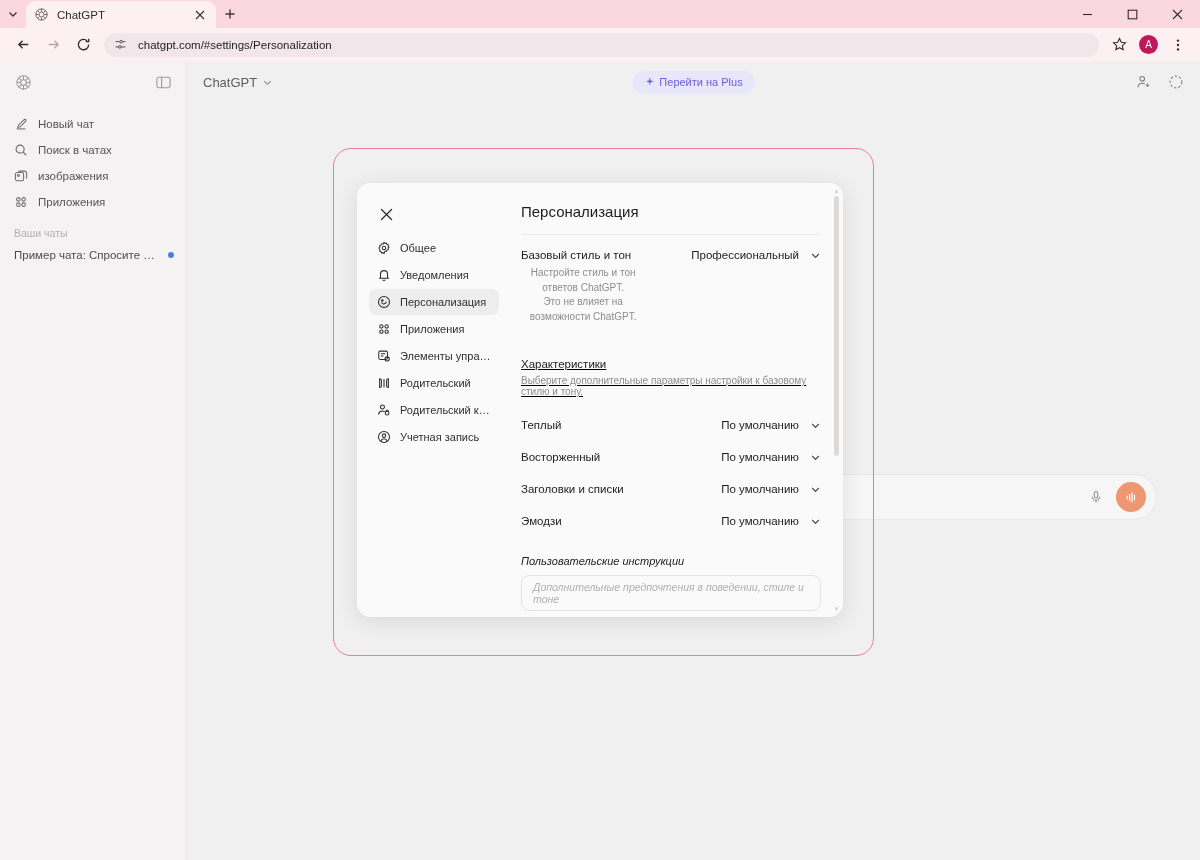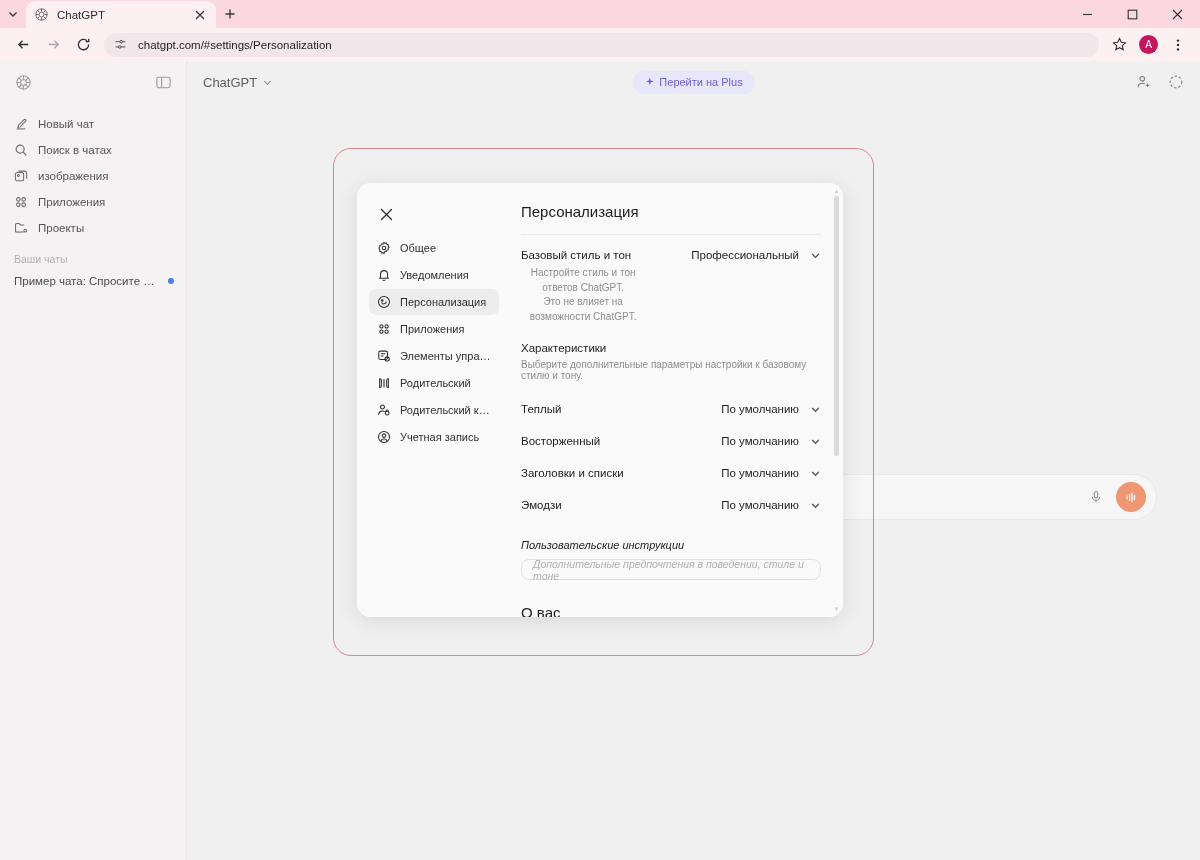--- a/index.html
+++ b/index.html
@@ -164,21 +164,21 @@
   .block-desc { font-size: 10px; color: #8e8c8c; margin-top: 5px; }
 
   .char-row {
     display: flex; align-items: center; justify-content: space-between;
     height: 32px;
   }
   .char-label { font-size: 11.5px; color: #1d1d1d; }
 
   .instr-label { font-size: 11px; color: #1d1d1d; margin-bottom: 8px; }
   .instr-input {
-    height: 21px; border: 1px solid #e4e2e2; border-radius: 8px;
+    height: 36px; border: 1px solid #e4e2e2; border-radius: 8px;
     background: #fbfafa; display: flex; align-items: center; padding: 0 11px;
     font-size: 10.5px; color: #b0aeae;
   }
   .about-title { font-size: 15px; color: #1d1d1d; margin-top: 24px; margin-bottom: 12px; }
 
   
   .modal-scrollbar {
     position: absolute; right: 3px; top: 5px; width: 7px; bottom: 5px;
     display: flex; flex-direction: column; align-items: center;
   }
@@ -331,30 +331,20 @@
       <div class="sb-item">
         <span class="ic">
           <svg width="14" height="14" viewBox="0 0 16 16" fill="none" stroke="currentColor" stroke-width="1.2">
             <circle cx="5" cy="5" r="2"></circle>
               <circle cx="11" cy="5" r="2"></circle>
               <circle cx="5" cy="11" r="2"></circle>
               <circle cx="11" cy="11" r="2"></circle>
             </svg>
         </span>
         <span>Приложения</span>
-      </div>
-      <div class="sb-item">
-        <span class="ic">
-          <svg width="14" height="14" viewBox="0 0 16 16" fill="none" stroke="currentColor" stroke-width="1.2">
-            <path d="M1.8 12.6V4.2a1.4 1.4 0 0 1 1.4-1.4h2.6l1.4 1.7h4.4"></path>
-              <path d="M1.8 12.6h9.2"></path>
-              <circle cx="12.8" cy="11" r="1.5"></circle>
-            </svg>
-        </span>
-        <span>Проекты</span>
       </div>
     </div>
 
     <div class="sb-section-label">Ваши чаты</div>
     <div class="sb-chat">
       <span class="sb-chat-title">Пример чата: Спросите ChatG...</span>
       <span class="sb-chat-dot"></span>
     </div>
   </div>
 
@@ -527,21 +517,21 @@
         <div class="select-value">
           <span>Профессиональный</span>
           <span class="chev">
             <svg width="11" height="11" viewBox="0 0 12 12" fill="none" stroke="currentColor" stroke-width="1.3">
                 <path d="M2.4 4.4 6 8l3.6-3.6"></path>
               </svg>
           </span>
         </div>
       </div>
 
-      <div style="margin-top:18px;">
+      <div style="margin-top:34px;text-decoration:underline;">
         <div class="block-title">Характеристики</div>
         <div class="block-desc">Выберите дополнительные параметры настройки к базовому стилю и тону.</div>
       </div>
 
       <div style="margin-top:12px;">
         <div class="char-row">
           <span class="char-label">Теплый</span>
           <span class="select-value">
             <span>По умолчанию</span>
             <span class="chev">

